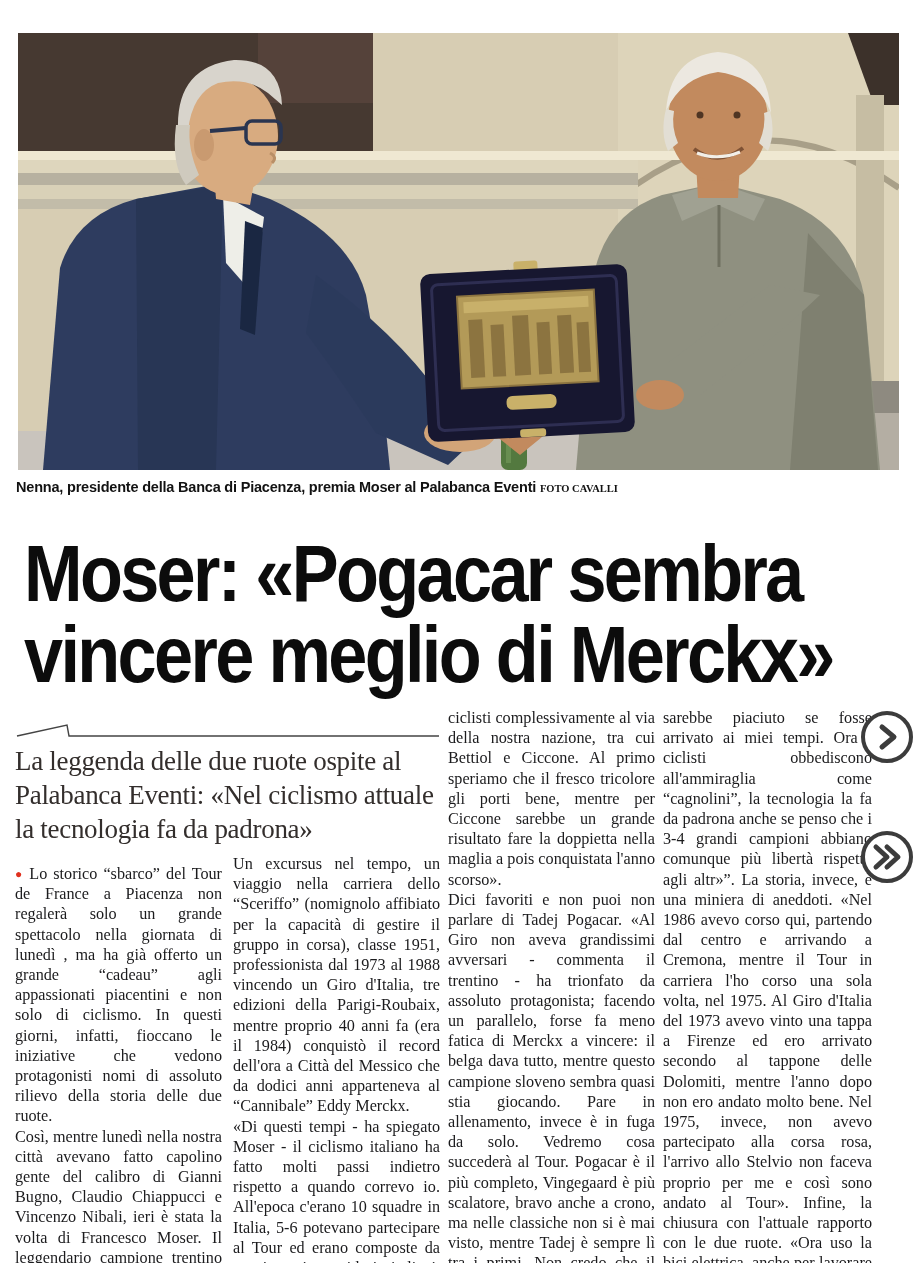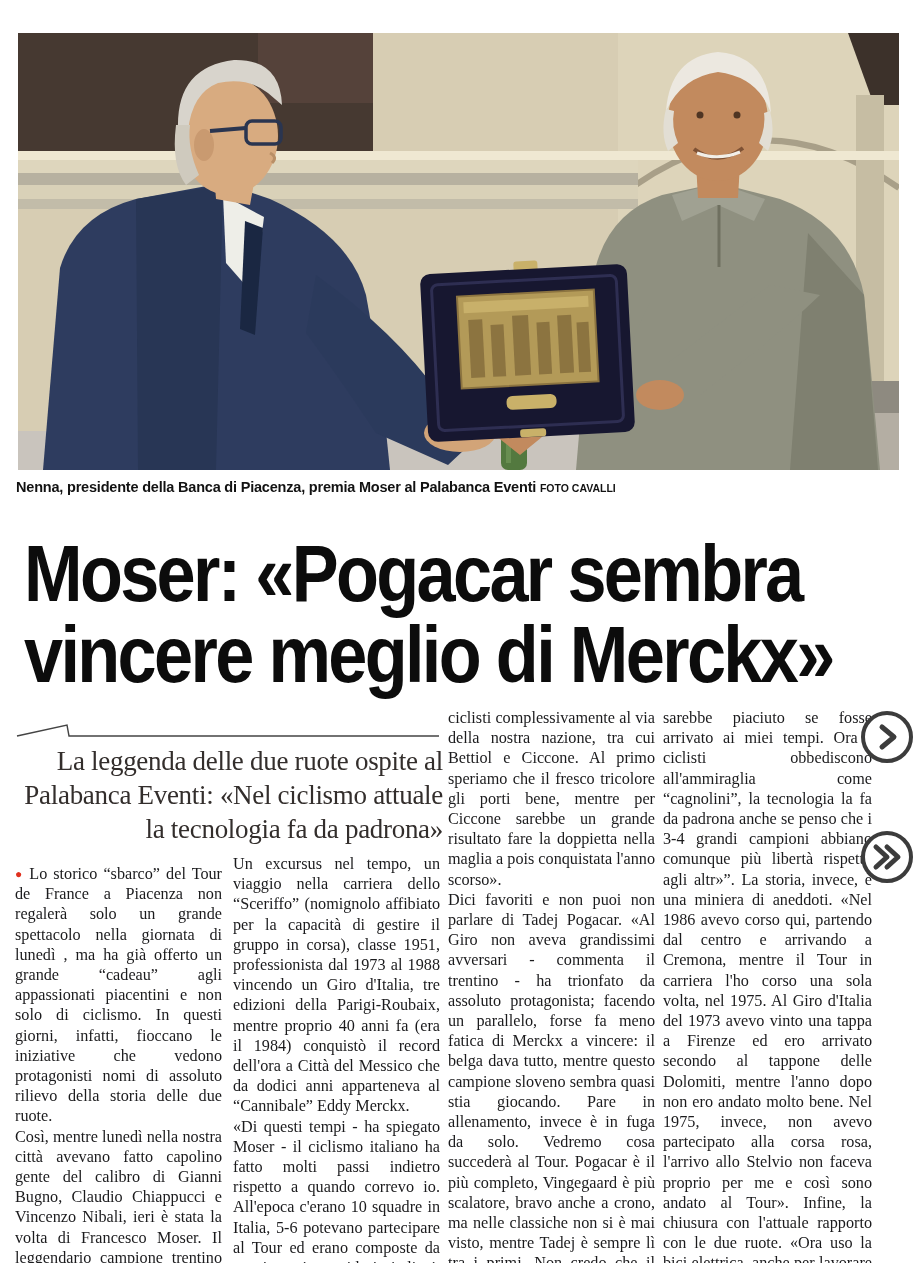--- a/index.html
+++ b/index.html
@@ -16,21 +16,21 @@
     position: absolute; left: 18px; top: 33px;
     width: 881px; height: 437px; overflow: hidden; background:#d7cdb3;
   }
   .photo-wrap svg { display:block; width:100%; height:100%; }
 
   .caption {
     position: absolute; left: 16px; top: 479px; width: 880px;
     font-family: "Liberation Sans", sans-serif;
     font-weight: bold; font-size: 14.5px; color: #121212; letter-spacing: -0.2px;
   }
-  .caption .credit { font-size: 10.5px; letter-spacing: 0; }
+  .caption .credit { font-size: 10.5px; letter-spacing: 0; font-family: Liberation Serif, serif; }
 
   
   .headline {
     position: absolute; left: 12px; top: 521px; width: 906px;
     color: #0c0c0c;
   }
   .headline .hl-line {
     font-family: "Liberation Sans", sans-serif;
     font-weight: bold;
     font-size: 79px; line-height: 81px;
@@ -43,21 +43,21 @@
   .article {
     position: absolute; left: 15px; top: 700px;
     width: 890px; height: 563px;
   }
   .subhead-block { position: absolute; left: 0; top: 22px; width: 428px; }
   .subhead-rule { display:block; }
   .subhead {
     margin: 6px 0 8px 0;
     font-family: "Liberation Serif", serif;
     font-size: 27px; line-height: 34px;
-    color: #332e2c; letter-spacing: -0.3px; text-align: right;
+    color: #332e2c; letter-spacing: -0.3px;
   }
   .col {
     position: absolute;
     font-size: 16.2px; line-height: 20.2px;
     text-align: justify; color: #1b1b1d;
     overflow: hidden;
     hyphens: auto; -webkit-hyphens: auto;
   }
   .col p { margin: 0; }
   .col p + p { margin-top: 0px; }

